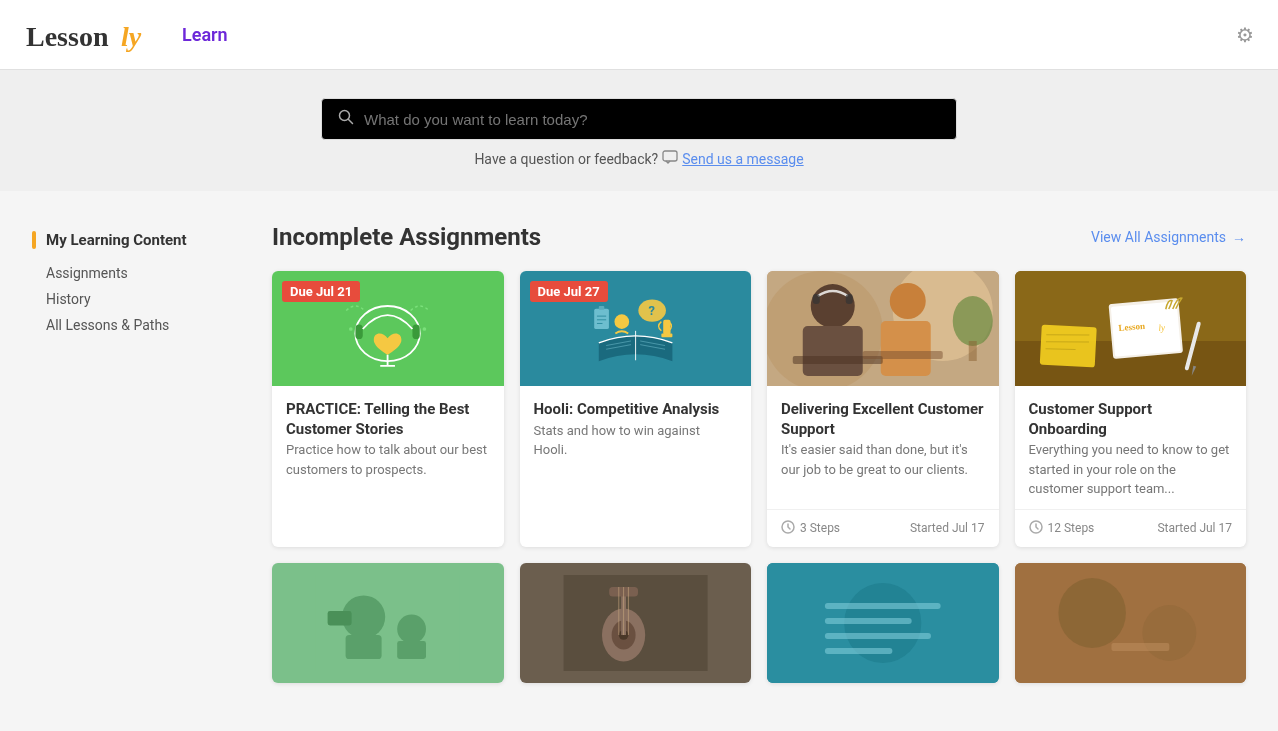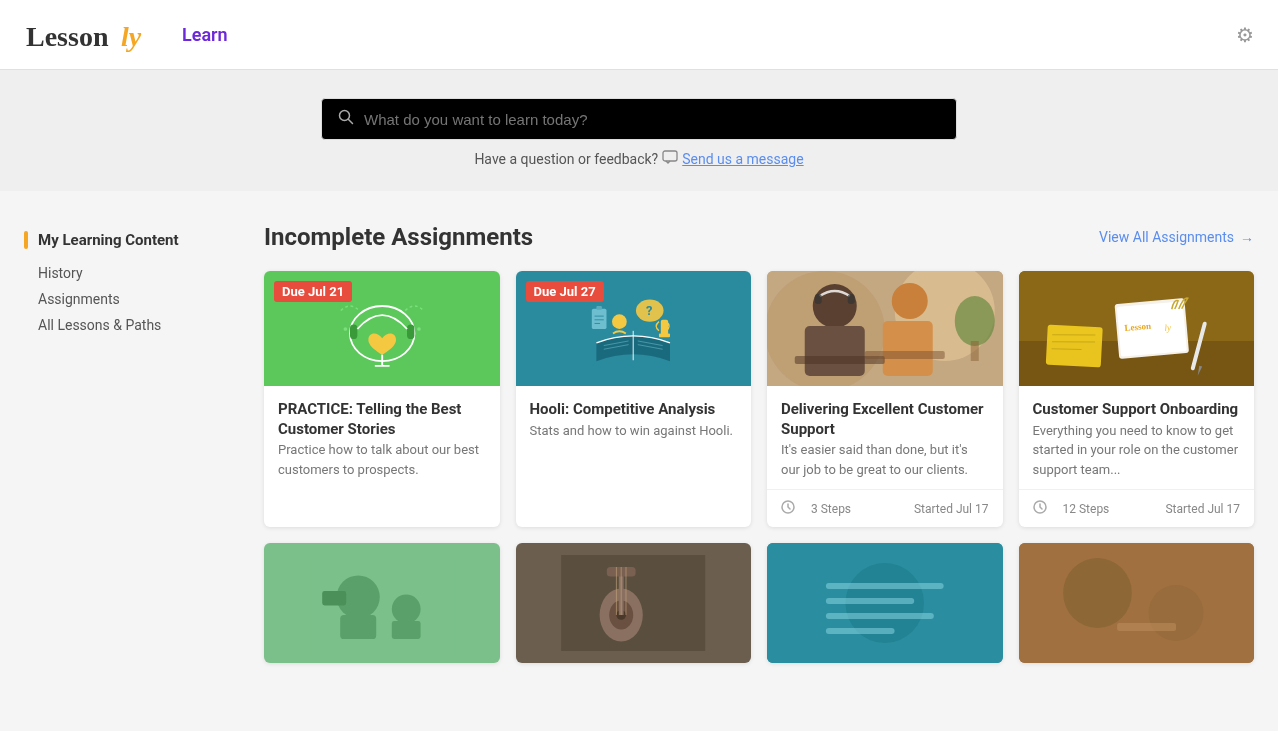--- a/index.html
+++ b/index.html
@@ -51,21 +51,21 @@
       color: #555;
       display: flex;
       align-items: flex-end;
       gap: 4px;
     }
     .feedback-row a { color: #5a8dee; text-decoration: underline; cursor: pointer; }
 
     
     .main-container {
       display: flex;
-      padding: 32px 24px;
+      padding: 32px 32px;
       gap: 0;
       max-width: 1278px;
       margin: 0 auto;
     }
 
     
     .sidebar {
       width: 240px;
       flex-shrink: 0;
       padding-top: 8px;
@@ -176,21 +176,21 @@
     }
     .card-footer {
       padding: 10px 14px;
       display: flex;
       align-items: center;
       justify-content: space-between;
       font-size: 12px;
       color: #888;
       border-top: 1px solid #f0f0f0;
     }
-    .steps-info { display: flex; align-items: center; gap: 16px; }
+    .steps-info { display: flex; align-items: center; gap: 5px; }
 
     
     .bottom-cards-grid {
       display: grid;
       grid-template-columns: repeat(4, 1fr);
       gap: 16px;
       margin-top: 16px;
     }
     .bottom-card {
       background: #fff;
@@ -242,24 +242,24 @@
     <a>Send us a message</a>
   </div>
 </section>
 
 <div class="main-container">
 
   <aside class="sidebar">
     <div class="sidebar-heading">My Learning Content</div>
     <ul class="sidebar-nav">
       <li>
-        <a>History</a>
+        <a>Assignments</a>
       </li>
       <li>
-        <a>Assignments</a>
+        <a>History</a>
       </li>
       <li>
         <a>All Lessons &amp; Paths</a>
       </li>
     </ul>
   </aside>
 
   <main class="content">
     <div class="content-header">
       <h2 class="section-title">Incomplete Assignments</h2>

